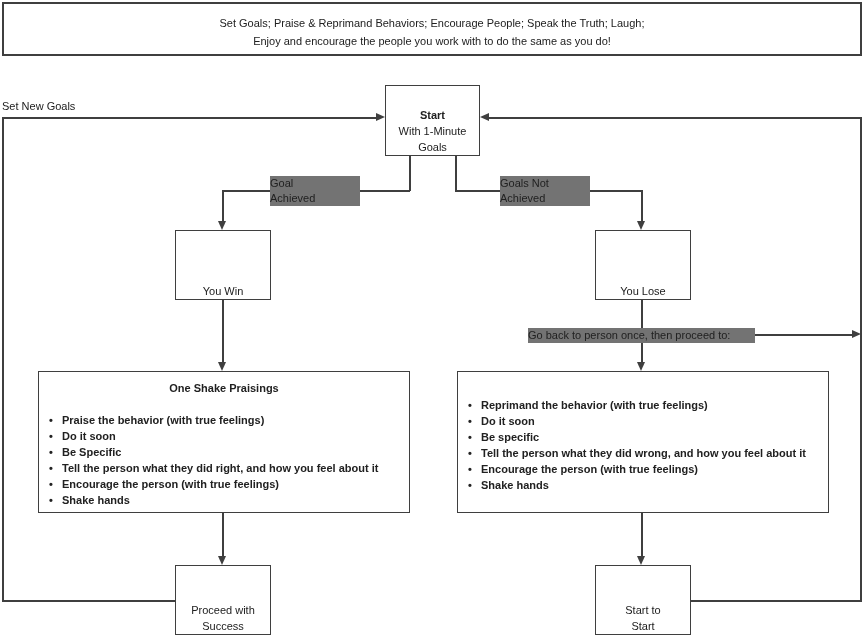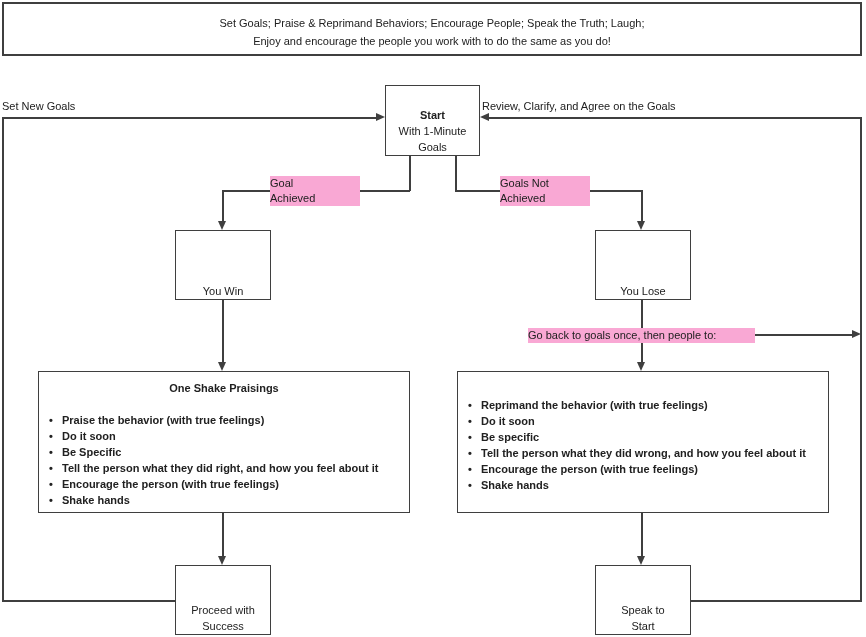--- a/index.html
+++ b/index.html
@@ -40,21 +40,21 @@
   .ln { position: absolute; background: #3f3f3f; }
   .ln-h { height: 1.5px; }
   .ln-v { width: 1.5px; }
   
   .ah { position: absolute; width: 0; height: 0; }
   .ah-right { border-top: 4.5px solid transparent; border-bottom: 4.5px solid transparent; border-left: 9px solid #3f3f3f; }
   .ah-left  { border-top: 4.5px solid transparent; border-bottom: 4.5px solid transparent; border-right: 9px solid #3f3f3f; }
   .ah-down  { border-left: 4.5px solid transparent; border-right: 4.5px solid transparent; border-top: 9px solid #3f3f3f; }
   
   .edge-label { position: absolute; text-align: left; line-height: 15px; }
-  .edge-label.masked { background: #f9a8d4; }
+  .edge-label.masked { background: #737373; }
   
   .list-box { padding: 9px 8px 0 8px; }
   .list-title { text-align: center; font-weight: bold; line-height: 15px; }
   .bullets { margin: 16px 0 0 0; padding: 0 0 0 2px; list-style: none; font-weight: bold; }
   .bullets li { line-height: 16px; white-space: nowrap; }
   .bullets li::before { content: "•"; display: inline-block; width: 13px; }
 </style>
 </head>
 <body>
 
@@ -77,30 +77,29 @@
   <div class="ln ln-h" style="left:455px; top:190px; width:187px;"></div>
   <div class="ln ln-v" style="left:222px; top:190px; height:32px;"></div>
   <div class="ln ln-v" style="left:641px; top:190px; height:32px;"></div>
   <div class="ln ln-v" style="left:222px; top:300px; height:63px;"></div>
   <div class="ln ln-v" style="left:641px; top:300px; height:63px;"></div>
   <div class="ln ln-v" style="left:222px; top:513px; height:44px;"></div>
   <div class="ln ln-v" style="left:641px; top:513px; height:44px;"></div>
   <div class="ln ln-h" style="left:755px; top:334px; width:97px;"></div>
 
   <div class="edge-label" style="left:2px;   top:99px; width:380px;">Set New Goals</div>
-  <div class="edge-label" style="left:482px; top:99px; width:380px;">Review, Clarify, and Agree on the Goals</div>
   <div class="edge-label masked" style="left:270px; top:176px; width:90px;">
     <div>Goal</div>
     <div>Achieved</div>
   </div>
   <div class="edge-label masked" style="left:500px; top:176px; width:90px;">
     <div>Goals Not</div>
     <div>Achieved</div>
   </div>
-  <div class="edge-label masked" style="left:528px; top:328px; width:227px;">Go back to goals once, then people to:</div>
+  <div class="edge-label masked" style="left:528px; top:328px; width:227px;">Go back to person once, then proceed to:</div>
 
   <div class="ah ah-right" style="left:376px; top:113px;"></div>
   <div class="ah ah-left" style="left:480px; top:113px;"></div>
   <div class="ah ah-down" style="left:218px; top:221px;"></div>
   <div class="ah ah-down" style="left:637px; top:221px;"></div>
   <div class="ah ah-down" style="left:218px; top:362px;"></div>
   <div class="ah ah-down" style="left:637px; top:362px;"></div>
   <div class="ah ah-down" style="left:218px; top:556px;"></div>
   <div class="ah ah-down" style="left:637px; top:556px;"></div>
   <div class="ah ah-right" style="left:852px; top:330px;"></div>
@@ -140,17 +139,17 @@
       <li>Shake hands</li>
     </ul>
   </div>
 
   <div class="box node" style="left:175px; top:565px; width:96px; height:70px;">
     <div>Proceed with</div>
     <div>Success</div>
   </div>
 
   <div class="box node" style="left:595px; top:565px; width:96px; height:70px;">
-    <div>Speak to</div>
+    <div>Start to</div>
     <div>Start</div>
   </div>
 
 </div>
 
 </body></html>

